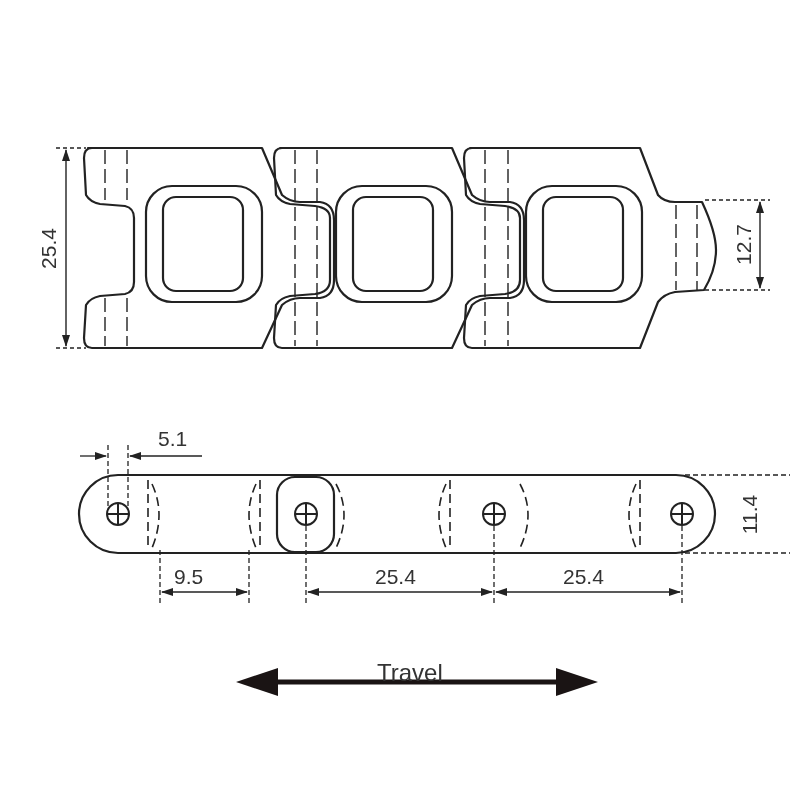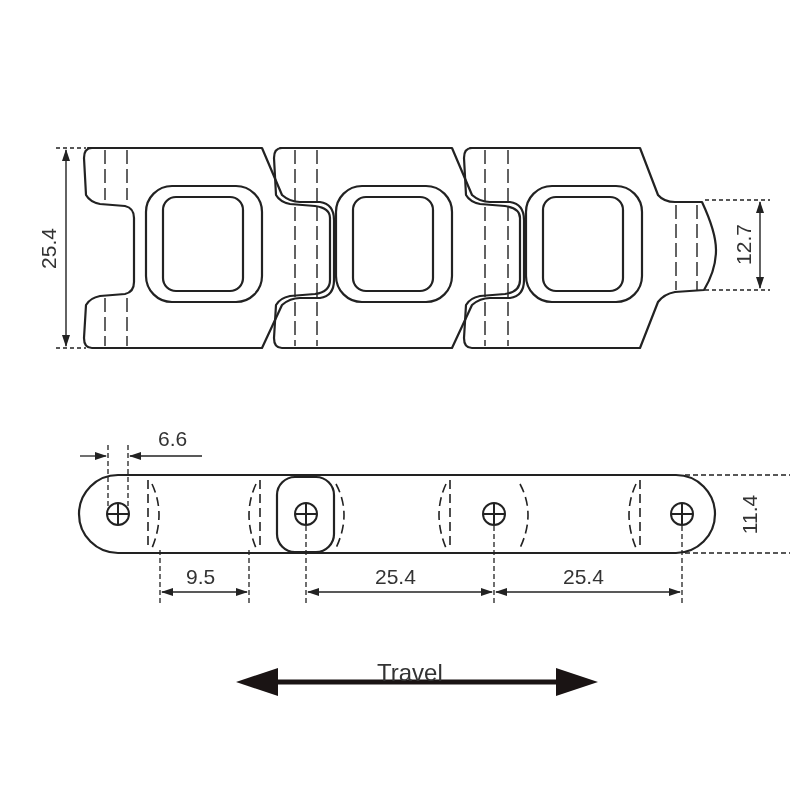--- a/index.html
+++ b/index.html
@@ -123,19 +123,19 @@
 
     <g>
       <line x1="262" y1="682" x2="572" y2="682" stroke="#1a1414" stroke-width="5"></line>
       <path d="M236,682 L278,668 L278,696 Z" fill="#1a1414"></path>
       <path d="M598,682 L556,668 L556,696 Z" fill="#1a1414"></path>
     </g>
   </svg>
 
   <span class="lbl rot" style="left:28px;top:238px;">25.4</span>
   <span class="lbl rot" style="left:723px;top:234px;">12.7</span>
-  <span class="lbl" style="left:158px;top:428px;">6.6</span>
+  <span class="lbl" style="left:158px;top:428px;">5.1</span>
   <span class="lbl rot" style="left:730px;top:504px;">11.4</span>
-  <span class="lbl" style="left:186px;top:566px;text-align:right;">9.5</span>
+  <span class="lbl" style="left:174px;top:566px;text-align:right;">9.5</span>
   <span class="lbl" style="left:375px;top:566px;">25.4</span>
   <span class="lbl" style="left:563px;top:566px;">25.4</span>
   <span class="lbl" style="left:377px;top:661px;font-size:24px;">Travel</span>
 </div>
 
 </body></html>

